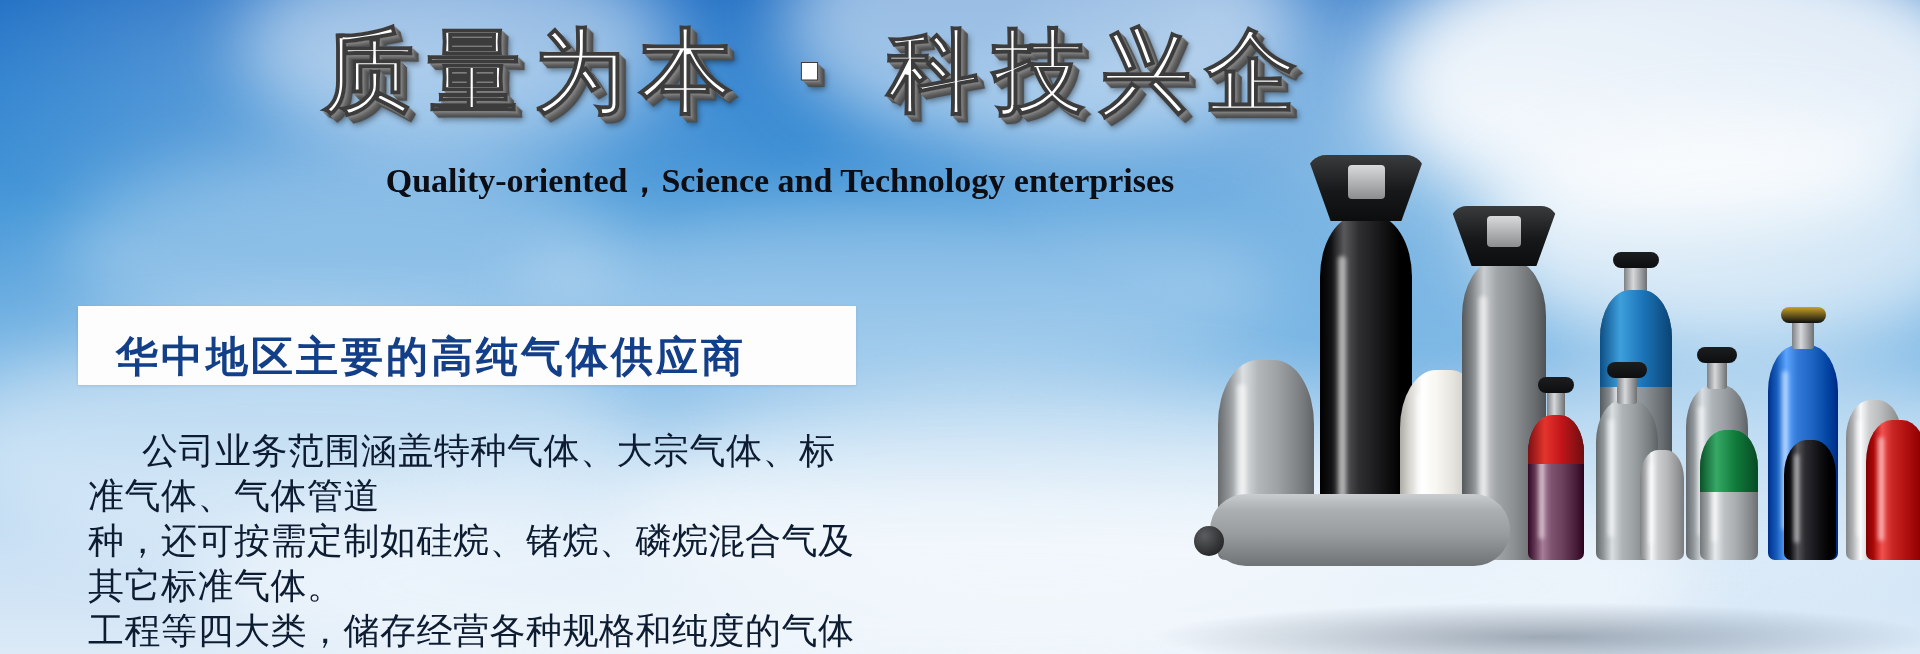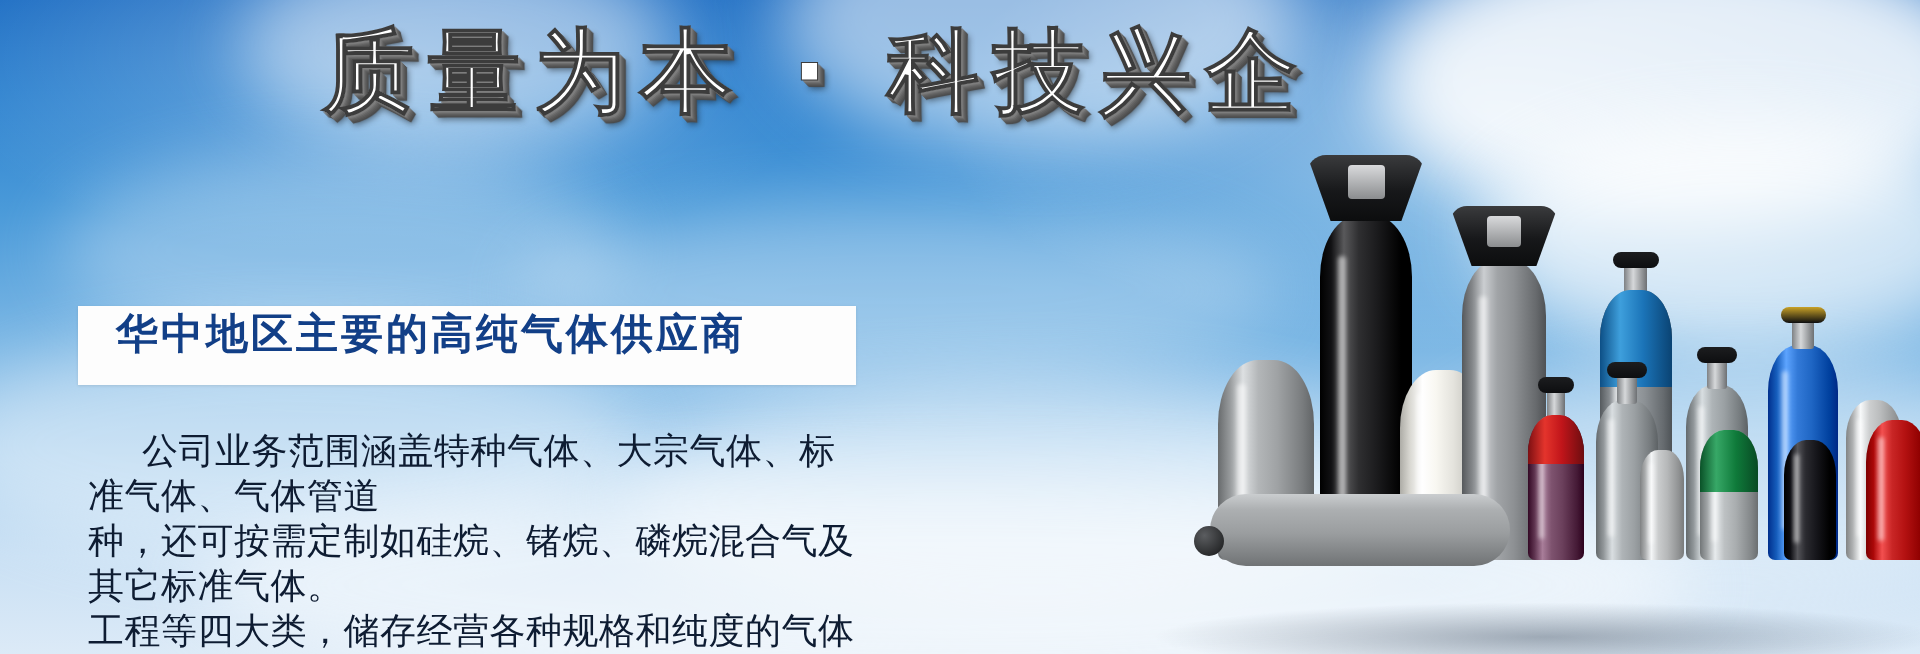--- a/index.html
+++ b/index.html
@@ -45,21 +45,21 @@
     font-size:34px;
     line-height:42px;
     color:#0d0d14;
     white-space:nowrap;
   }
 
   .badge-box{
     position:absolute;left:78px;top:306px;width:778px;height:79px;
     background:#fdfdfd;
     box-shadow:0 1px 3px rgba(0,0,0,.10);
-    display:flex;align-items:flex-start;
+    display:flex;align-items:flex-end;
   }
   .badge-text{
     font-family:"DejaVu Sans", sans-serif;
     font-weight:bold;
     font-size:42px;
     letter-spacing:3px;
     color:#123f87;
     padding-left:38px;
     white-space:nowrap;
   }
@@ -96,20 +96,21 @@
       <div class="cloud soft" style="left: 60px; top: 150px; width: 560px; height: 200px; opacity: 0.3;"></div>
       <div class="cloud soft" style="left: 520px; top: 200px; width: 760px; height: 180px; opacity: 0.28;"></div>
       <div class="cloud soft" style="left: -60px; top: 330px; width: 700px; height: 230px; opacity: 0.4;"></div>
       <div class="cloud soft" style="left: 620px; top: 380px; width: 820px; height: 240px; opacity: 0.45;"></div>
       <div class="cloud soft" style="left: 1420px; top: 360px; width: 620px; height: 240px; opacity: 0.35;"></div>
       <div class="cloud soft" style="left: 200px; top: 470px; width: 1500px; height: 230px; opacity: 0.55;"></div>
     </div>
 
   <div class="headline-cn">质量为本 · 科技兴企</div>
 
+  <div class="subtitle-en">Quality-oriented，Science and Technology enterprises</div>
 
   <div class="badge-box">
     <span class="badge-text">华中地区主要的高纯气体供应商</span>
   </div>
 
   <div class="body-copy">
     <p class="first">公司业务范围涵盖特种气体、大宗气体、标准气体、气体管道</p>
     <p>种，还可按需定制如硅烷、锗烷、磷烷混合气及其它标准气体。</p>
     <p>工程等四大类，储存经营各种规格和纯度的气体化工产品多达上百</p>
   </div>

